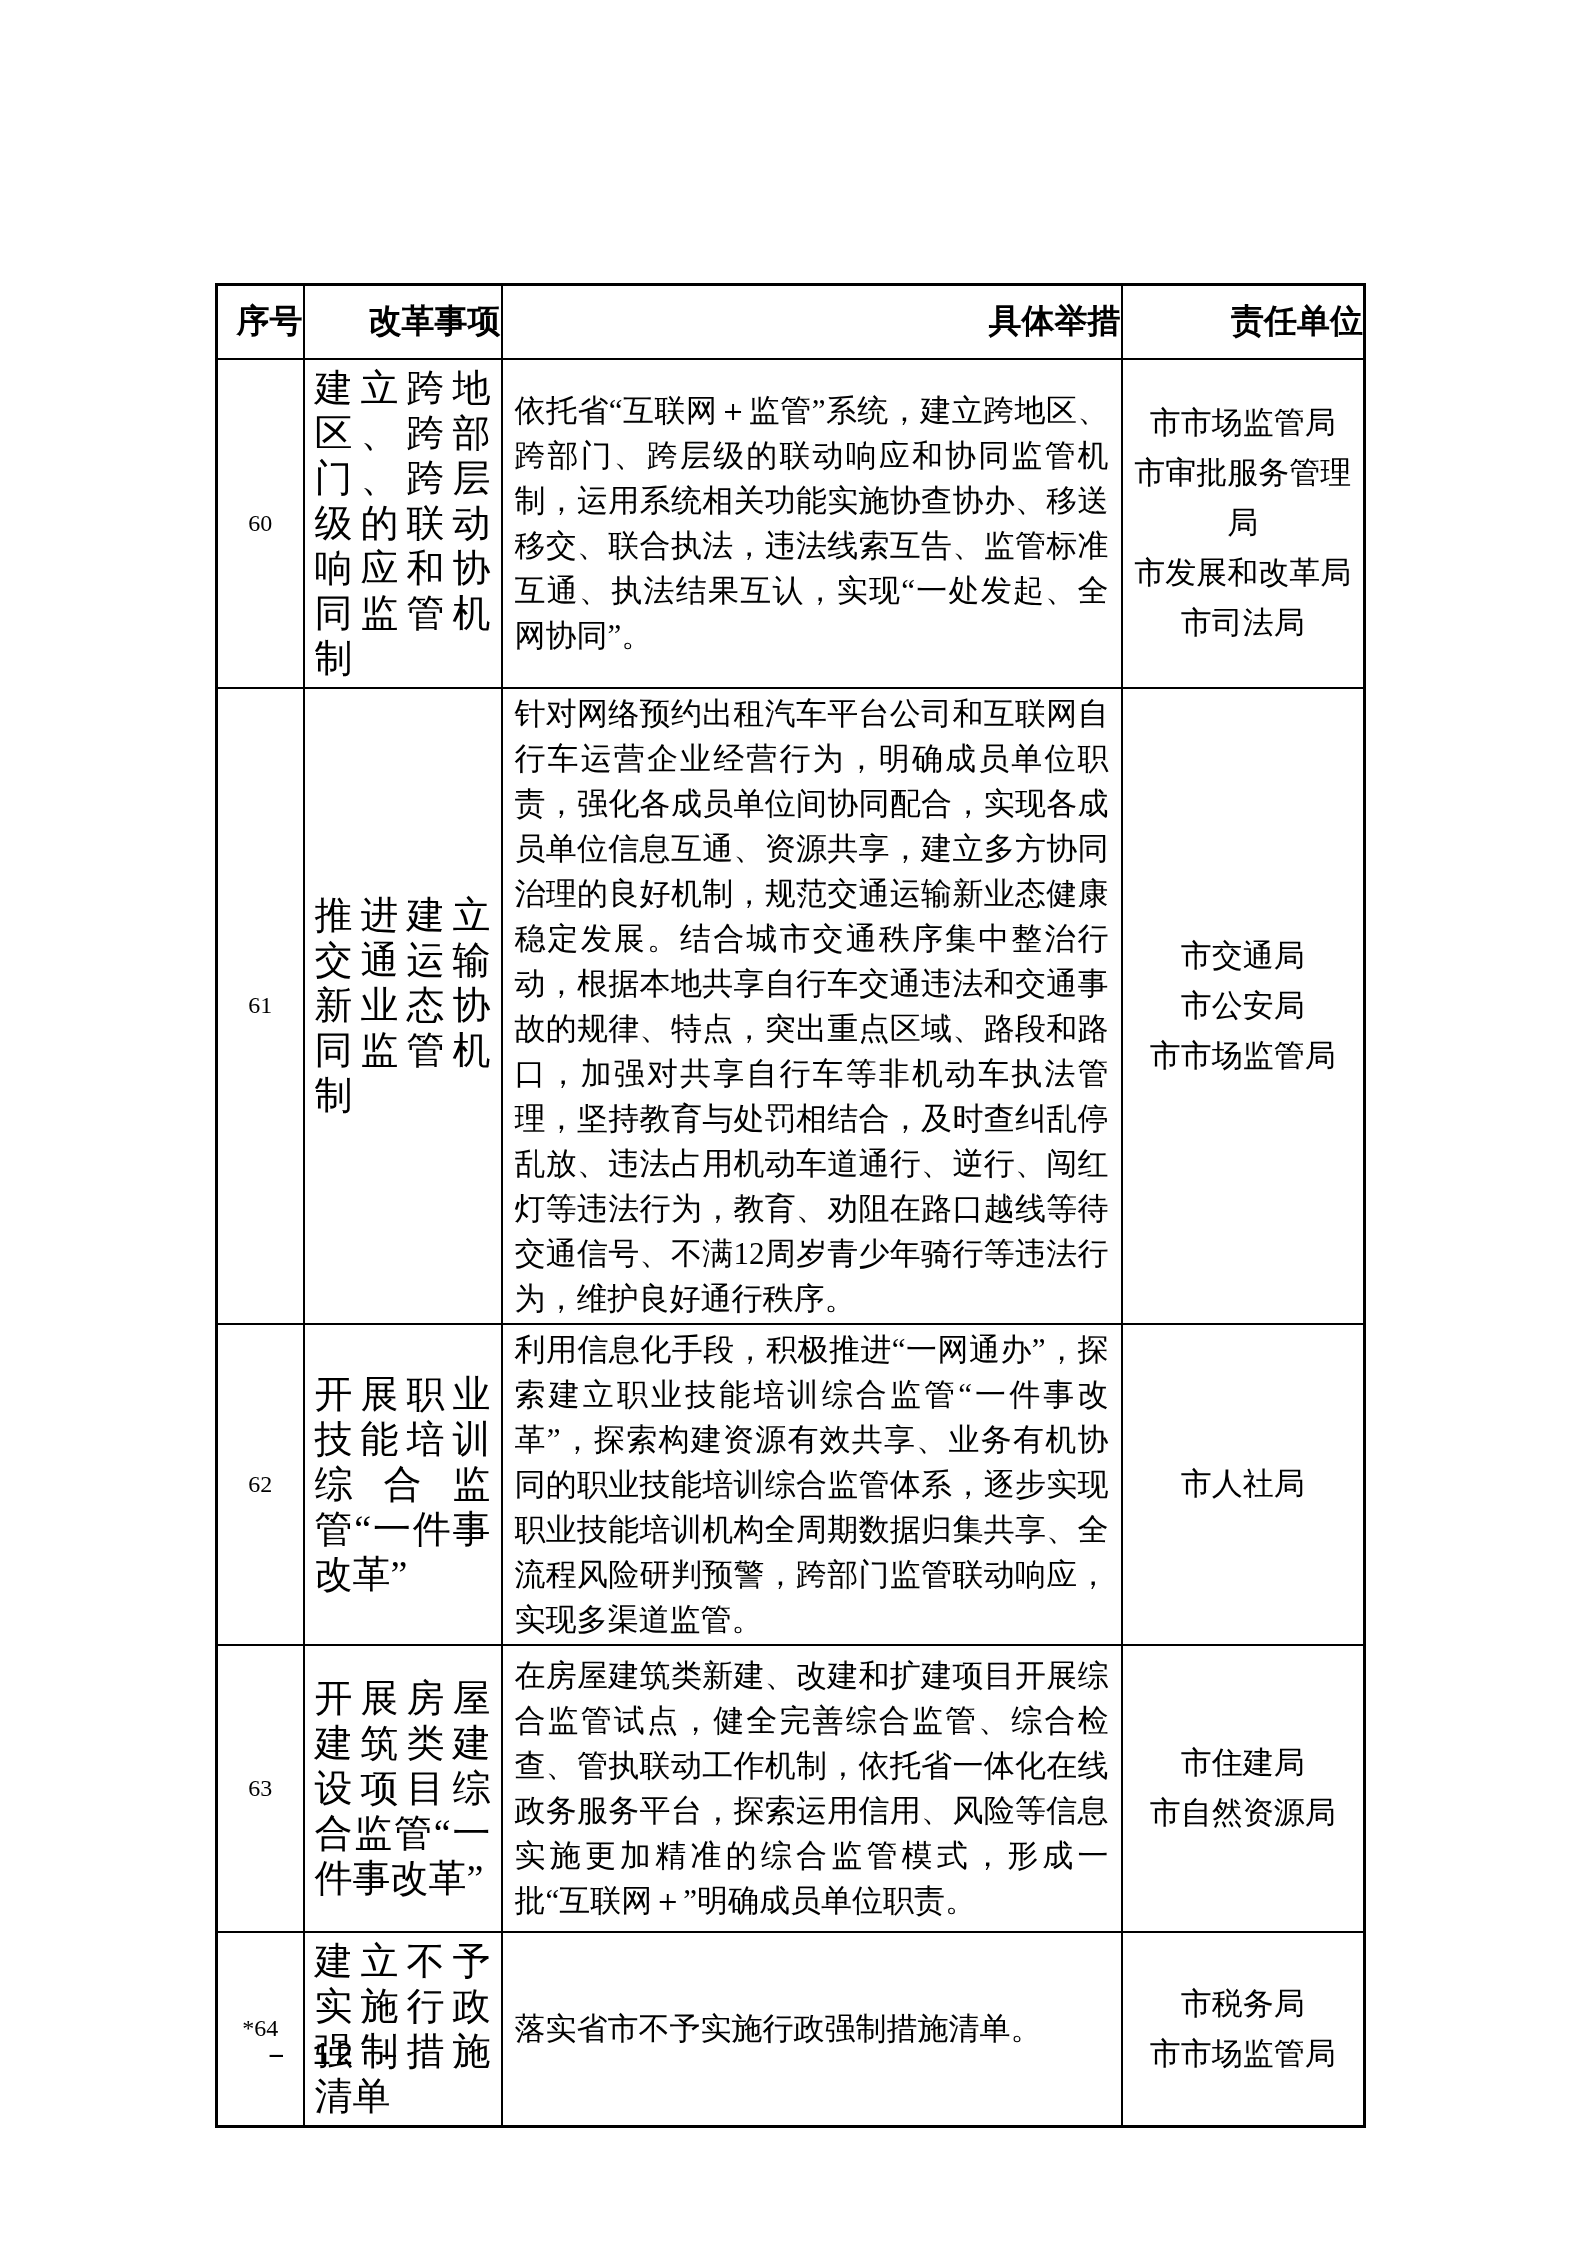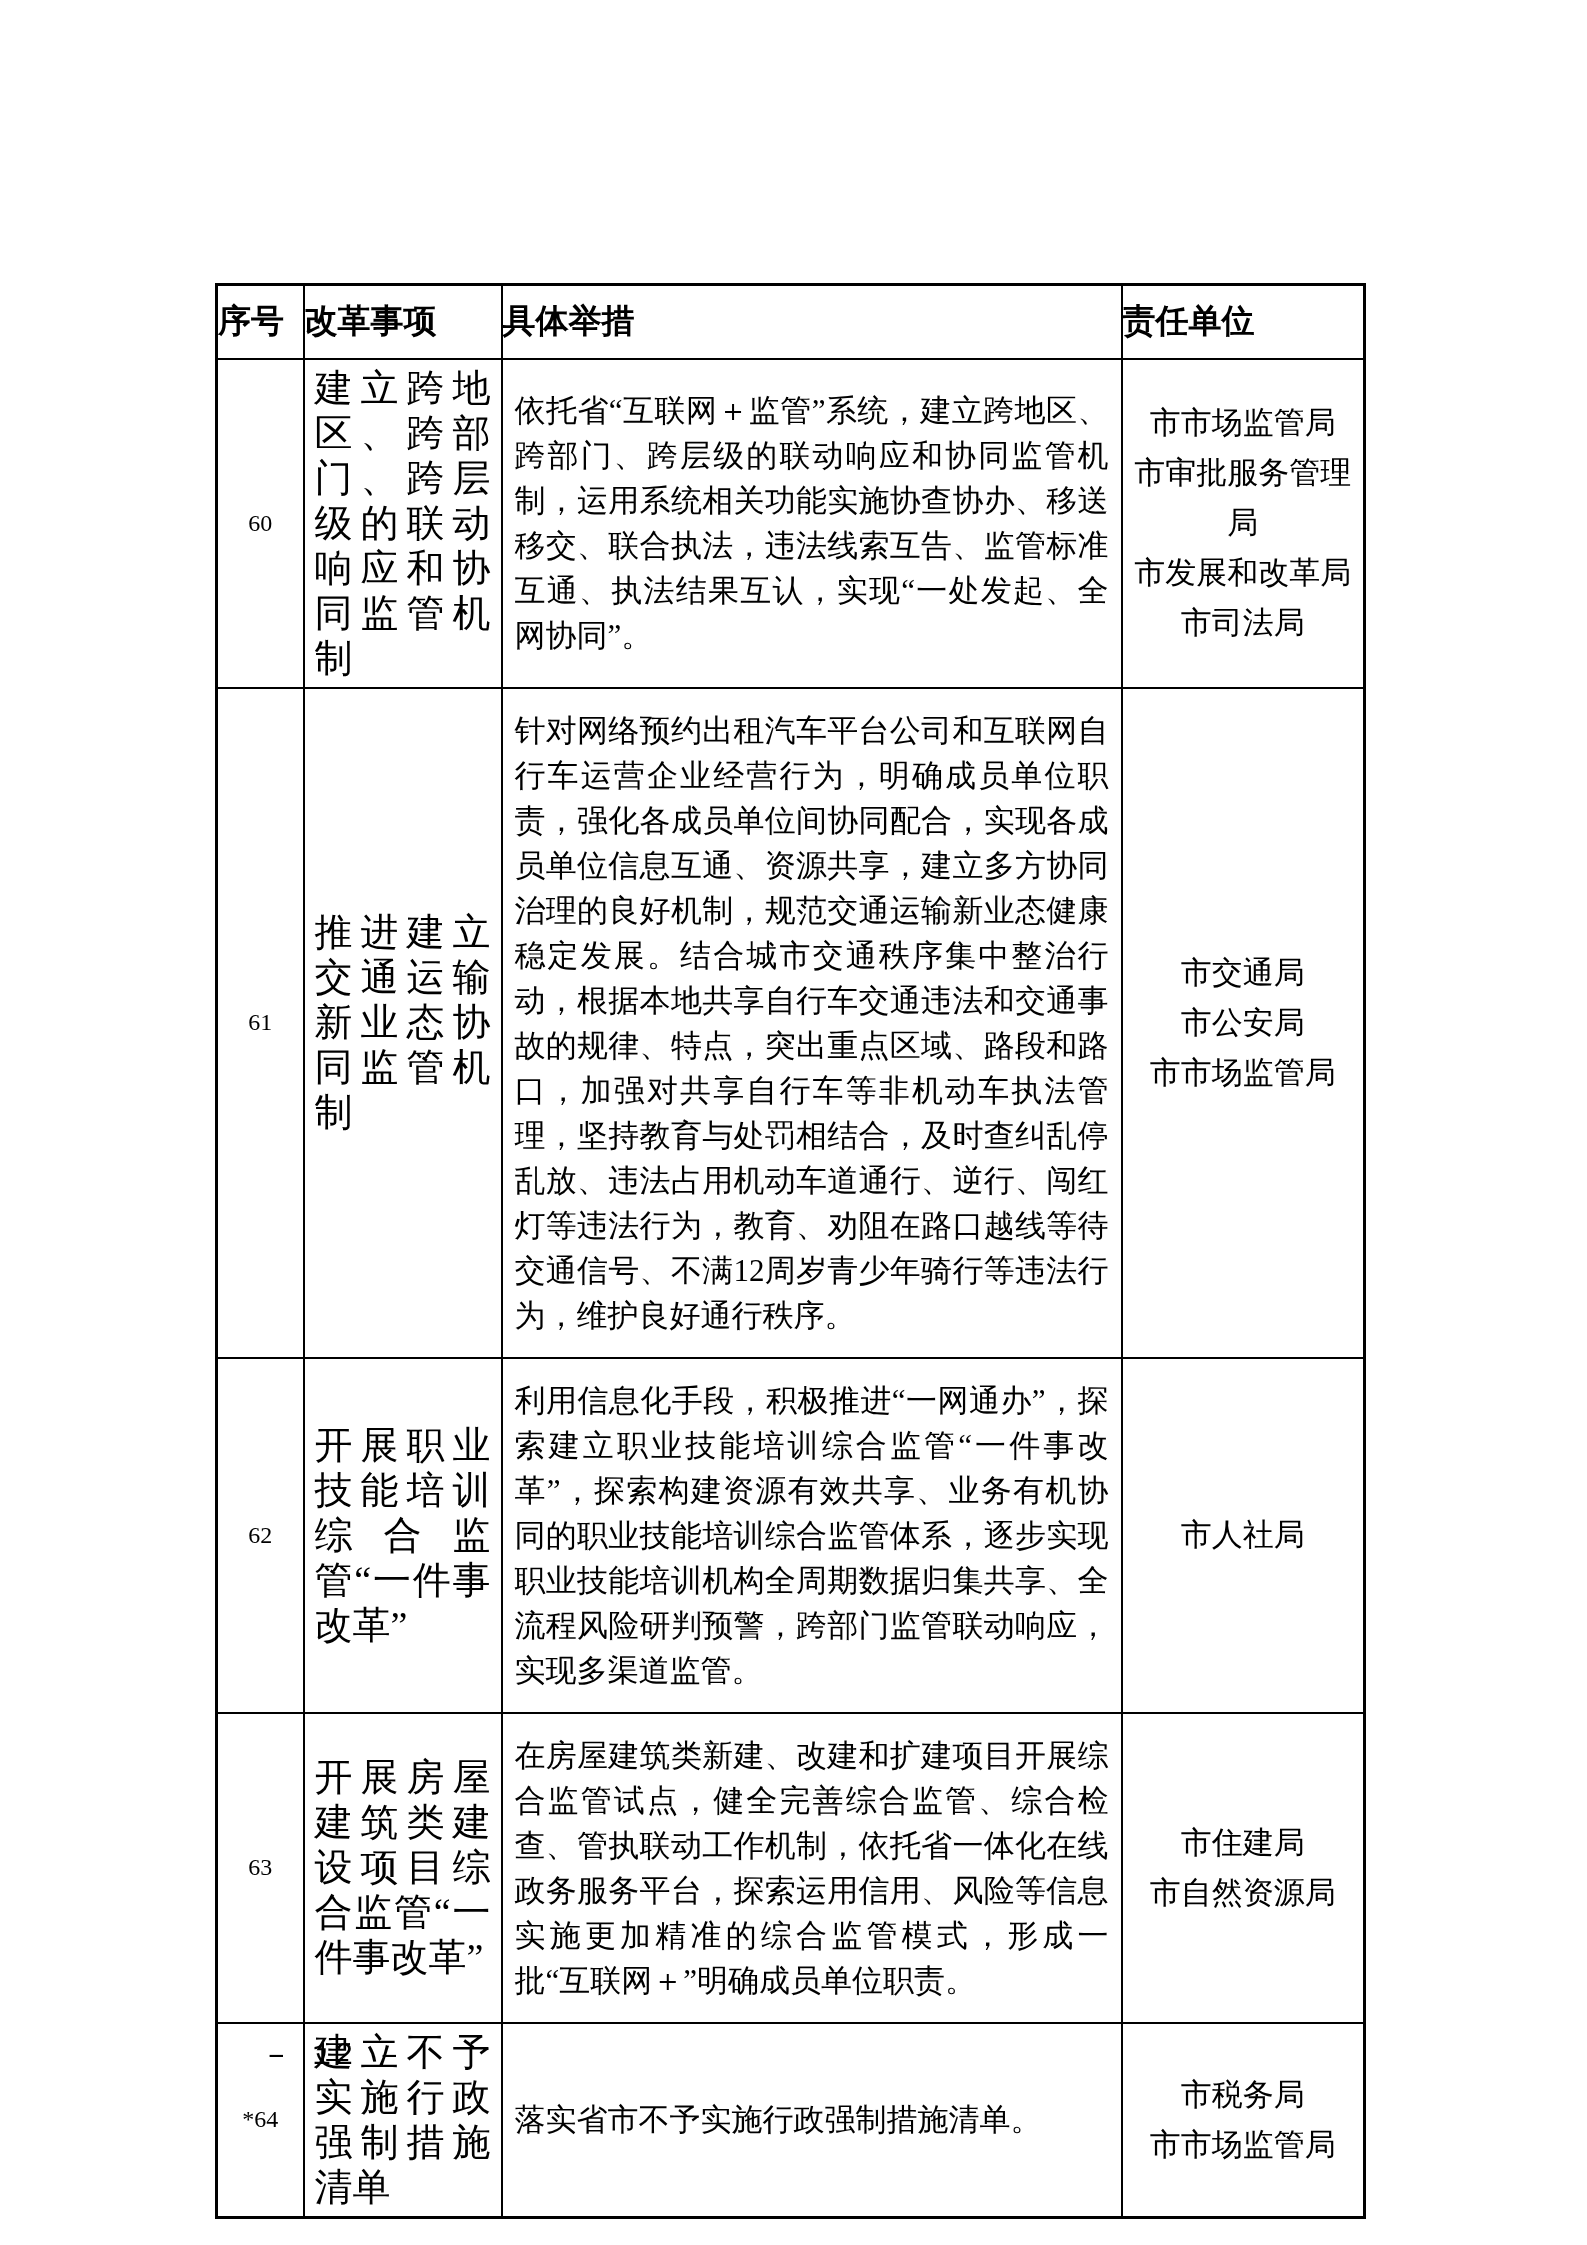--- a/index.html
+++ b/index.html
@@ -26,21 +26,21 @@
   }
   .doc-table th, .doc-table td {
     border: 2px solid #000000;
     vertical-align: middle;
     overflow: hidden;
   }
   .doc-table th {
     font-family: "Liberation Sans", "DejaVu Sans", sans-serif;
     font-weight: bold;
     font-size: 33px;
-    text-align: left;
+    text-align: right;
     padding: 0;
   }
   tr.header-row { height: 74px; }
   tr.row-60 { height: 270px; }
   tr.row-61 { height: 610px; }
   tr.row-62 { height: 300px; }
   tr.row-63 { height: 287px; }
   tr.row-64 { height: 137px; }
 
   td.cell-no {
@@ -51,21 +51,21 @@
   td.cell-item {
     font-size: 38px;
     line-height: 45px;
     padding: 6px 10px;
     text-align: justify;
     text-justify: inter-character;
   }
   td.cell-measures {
     font-size: 31px;
     line-height: 45px;
-    padding: 19px 12px;
+    padding: 2px 12px;
     text-align: justify;
     text-justify: inter-character;
   }
   td.cell-units {
     text-align: center;
     font-size: 31px;
     line-height: 50px;
     white-space: pre-line;
     padding: 0 4px;
   }

